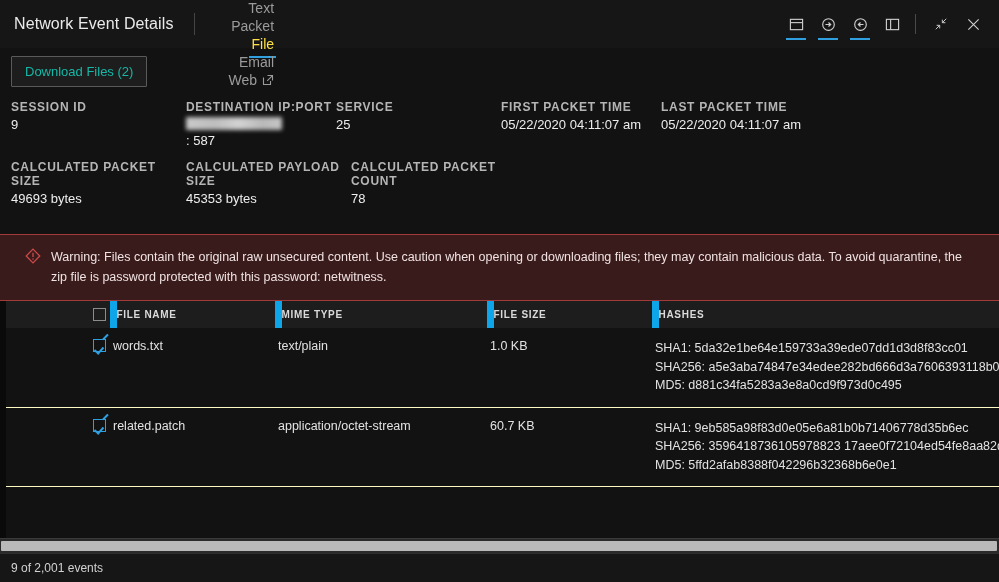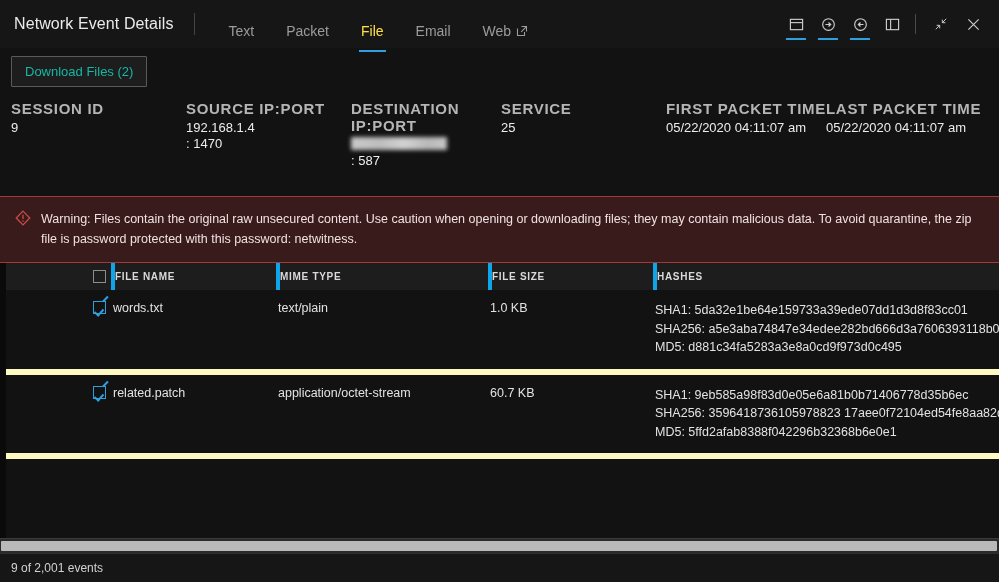--- a/index.html
+++ b/index.html
@@ -25,21 +25,21 @@
     box-sizing:border-box;
     position:relative;
   }
   .title{
     font-size:16px;color:#eaeaea;letter-spacing:.1px;
     white-space:nowrap;
   }
   .vsep{
     width:1px;height:22px;background:#444;margin:0 18px 0 20px;
   }
-  .tabs{display:flex;align-items:flex-end;height:48px;}
+  .tabs{display:flex;align-items:flex-end;height:48px;flex-direction:column;}
   .tab{
     position:relative;
     font-size:14px;color:#9b9b9b;
     padding:0 0 2px 0;margin:0 16px;
     height:30px;display:flex;align-items:center;
     cursor:pointer;white-space:nowrap;
   }
   .tab.active{color:#fde047;}
   .tab.active:after{
     content:"";position:absolute;left:-2px;right:-2px;bottom:-4px;
@@ -69,57 +69,57 @@
     padding:7px 13px;cursor:pointer;border-radius:1px;
   }
 
   
   .meta{
     padding:6px 0 10px 11px;box-sizing:border-box;background:#121212;
   }
   .meta-row{display:flex;margin-bottom:11px;}
   .meta-cell{flex:0 0 auto;}
   .meta-label{
-    font-size:15px;font-weight:bold;color:#b5b5b5;
+    font-size:12px;font-weight:bold;color:#b5b5b5;
     letter-spacing:.7px;margin-bottom:3px;text-transform:uppercase;
   }
   .meta-value{font-size:13px;color:#ededed;line-height:16px;}
   .blurred{
     display:inline-block;width:96px;height:13px;
     background:linear-gradient(90deg,#c9c9c9,#bdbdbd 30%,#d2d2d2 55%,#b9b9b9 80%,#c6c6c6);
     filter:blur(2.2px);vertical-align:-2px;margin-bottom:1px;border-radius:1px;
   }
 
   
   .warn{
     margin:6px 0 0 0;background:#3a1b1b;border:1px solid #a33a3a;
     border-left:none;border-right:none;
-    display:flex;align-items:flex-start;padding:12px 20px 13px 13px;
+    display:flex;align-items:flex-start;padding:12px 20px 13px 23px;
     box-sizing:border-box;
   }
   .warn-ico{flex:0 0 auto;margin:1px 10px 0 2px;}
   .warn-text{font-size:12.5px;line-height:20px;color:#f0e2e2;}
 
   
   .tablewrap{flex:1 1 auto;overflow:hidden;position:relative;background:#121212;}
   .gutter{
     position:absolute;left:0;top:0;bottom:0;width:6px;background:#0a0a0a;
   }
   table.files{border-collapse:collapse;width:999px;table-layout:fixed;}
   table.files th{
     background:#1d1d1d;text-align:left;
     font-size:10px;font-weight:bold;letter-spacing:.7px;color:#dadada;
     padding:7px 0 7px 0;height:24px;box-sizing:border-box;
-    border-right:4px solid #0ea5e9;vertical-align:middle;
+    border-right:7px solid #0ea5e9;vertical-align:middle;
     text-transform:uppercase;
   }
   table.files th:last-child{border-right:none;}
   table.files td{
     padding:0;vertical-align:top;font-size:12.5px;color:#e2e2e2;
-    border-bottom:6px solid #fef9c3;
+    border-bottom:1px solid #fef9c3;
   }
   tr.filerow{height:65px;}
   tr.filerow td{padding-top:11px;padding-bottom:12px;}
   .colcheck{width:113px;}
   .colname{width:165px;}
   .colmime{width:212px;}
   .colsize{width:165px;}
   .colhash{width:348px;}
   .th-pad{padding-left:14px;}
   .cb-wrap{display:flex;justify-content:flex-start;padding-left:93px;}
@@ -236,44 +236,53 @@
   <div class="toolbar">
     <button class="dl-btn">Download Files (2)</button>
   </div>
 
   <div class="meta">
     <div class="meta-row">
       <div class="meta-cell" style="width:175px">
         <div class="meta-label">SESSION ID</div>
         <div class="meta-value">9</div>
       </div>
-      <div class="meta-cell" style="width:165px">
-        <div class="meta-label">SOURCE IP:PORT</div>
-        <div class="meta-value">192.168.1.4</div>
-        <div class="meta-value">: 1470</div>
-      </div>
       <div class="meta-cell" style="width:150px">
         <div class="meta-label">DESTINATION IP:PORT</div>
         <div class="meta-value"><span class="blurred"></span></div>
         <div class="meta-value">: 587</div>
       </div>
       <div class="meta-cell" style="width:165px">
         <div class="meta-label">SERVICE</div>
         <div class="meta-value">25</div>
       </div>
       <div class="meta-cell" style="width:160px">
         <div class="meta-label">FIRST PACKET TIME</div>
         <div class="meta-value">05/22/2020 04:11:07 am</div>
       </div>
       <div class="meta-cell" style="width:170px">
         <div class="meta-label">LAST PACKET TIME</div>
         <div class="meta-value">05/22/2020 04:11:07 am</div>
       </div>
     </div>
 
+    <div class="meta-row">
+      <div class="meta-cell" style="width:175px">
+        <div class="meta-label">CALCULATED PACKET SIZE</div>
+        <div class="meta-value">49693 bytes</div>
+      </div>
+      <div class="meta-cell" style="width:165px">
+        <div class="meta-label">CALCULATED PAYLOAD SIZE</div>
+        <div class="meta-value">45353 bytes</div>
+      </div>
+      <div class="meta-cell" style="width:150px">
+        <div class="meta-label">CALCULATED PACKET COUNT</div>
+        <div class="meta-value">78</div>
+      </div>
+    </div>
   </div>
 
   <div class="warn">
     <span class="warn-ico">
       <svg width="16" height="16" viewBox="0 0 16 16">
         <path d="M8 1.2 L14.8 8 L8 14.8 L1.2 8 Z" fill="none" stroke="#d14b4b" stroke-width="1.2"></path>
         <line x1="8" y1="4.8" x2="8" y2="9" stroke="#d14b4b" stroke-width="1.3"></line>
         <circle cx="8" cy="10.9" r="0.75" fill="#d14b4b"></circle>
       </svg>
     </span>

